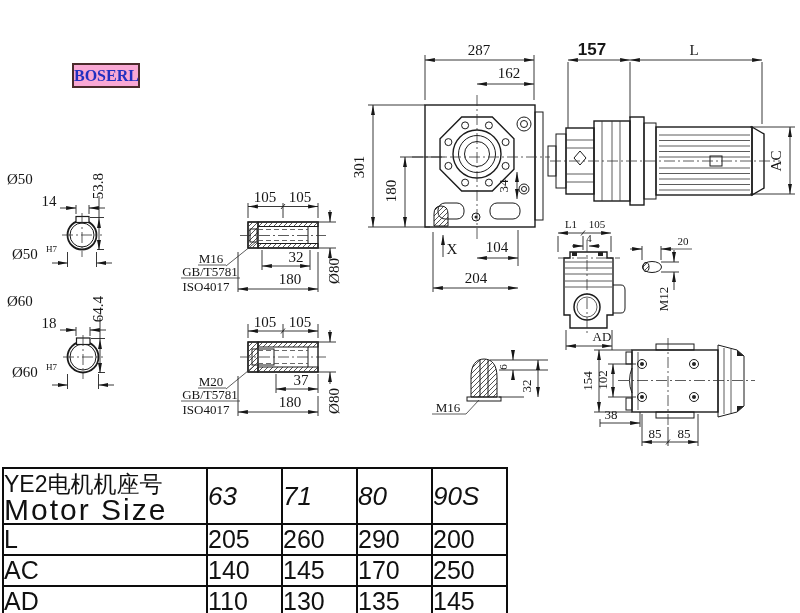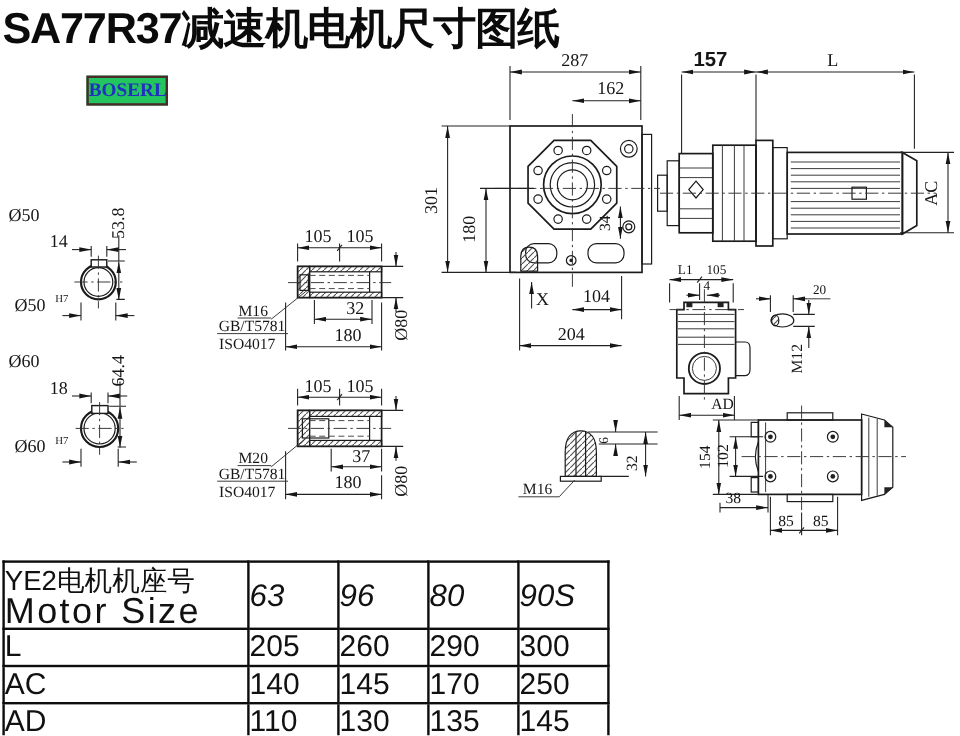--- a/index.html
+++ b/index.html
@@ -2,21 +2,21 @@
 <html><head>
 <meta charset="utf-8">
 <style>
   html,body{margin:0;padding:0;background:#fff;}
   .stage{position:relative;width:800px;height:613px;background:#ffffff;overflow:hidden;
          font-family:"Liberation Sans",sans-serif;color:#111;}
   .title{position:absolute;left:2px;top:0px;font-size:36px;font-weight:bold;
          letter-spacing:-1px;color:#0b0b0b;white-space:nowrap;}
   .logo{position:absolute;left:72px;top:63px;width:64px;height:21px;border:2px solid #4a2b2b;
         color:#2230c0;font-family:"Liberation Serif",serif;font-weight:bold;font-size:16px;
-        text-align:center;line-height:21px;background:#22c55e;}
+        text-align:center;line-height:21px;background:#f9a8d4;}
   svg.draw{position:absolute;left:0;top:0;}
   
   .ol{stroke:#1b1b1b;stroke-width:1.4;fill:none;}
   .ol2{stroke:#1b1b1b;stroke-width:1;fill:none;}
   .thin{stroke:#333;stroke-width:.8;fill:none;}
   .dim{stroke:#222;stroke-width:.9;fill:none;}
   .cl{stroke:#333;stroke-width:.8;fill:none;stroke-dasharray:11 3 2 3;}
   .bore{stroke:#444;stroke-width:.8;fill:none;stroke-dasharray:5 3;}
   .ht{fill:url(#hatch);stroke:#1b1b1b;stroke-width:1;}
   text.d{font-family:"Liberation Serif",serif;font-size:15px;fill:#161616;}
@@ -33,21 +33,20 @@
   .hen{font-size:30px;line-height:25px;letter-spacing:2px;}
   tr.hrow td{height:54px;}
   tr.drow td{height:28px;font-size:25px;}
   td.rowlab{font-size:24px;}
 </style>
 </head>
 <body>
 
 <div class="stage">
 
-  <div class="title">SA77R37减速机电机尺寸图纸</div>
   <div class="logo">BOSERL</div>
 
   <svg class="draw" width="800" height="613" viewBox="0 0 800 613">
     <defs>
       <pattern id="hatch" patternUnits="userSpaceOnUse" width="5" height="5">
         <path d="M0,5 L5,0" stroke="#555" stroke-width="1"></path>
       </pattern>
       <marker id="arw" viewBox="0 0 10 4" refX="10" refY="2" markerWidth="11" markerHeight="5" orient="auto-start-reverse">
           <path d="M0,0 L10,2 L0,4 z" fill="#161616"></path>
         </marker>
@@ -327,30 +326,30 @@
   </svg>
 
   <table class="spec">
     <tbody>
         <tr class="hrow">
       <td class="hcell">
         <div class="hcn">YE2电机机座号</div>
         <div class="hen">Motor Size</div>
       </td>
       <td class="vcell">63</td>
-      <td class="vcell">96</td>
+      <td class="vcell">71</td>
       <td class="vcell">80</td>
       <td class="vcell">90S</td>
     </tr>
     <tr class="drow">
       <td class="rowlab">L</td>
       <td>205</td>
       <td>260</td>
       <td>290</td>
-      <td>300</td>
+      <td>200</td>
     </tr>
     <tr class="drow">
       <td class="rowlab">AC</td>
       <td>140</td>
       <td>145</td>
       <td>170</td>
       <td>250</td>
     </tr>
     <tr class="drow">
       <td class="rowlab">AD</td>

